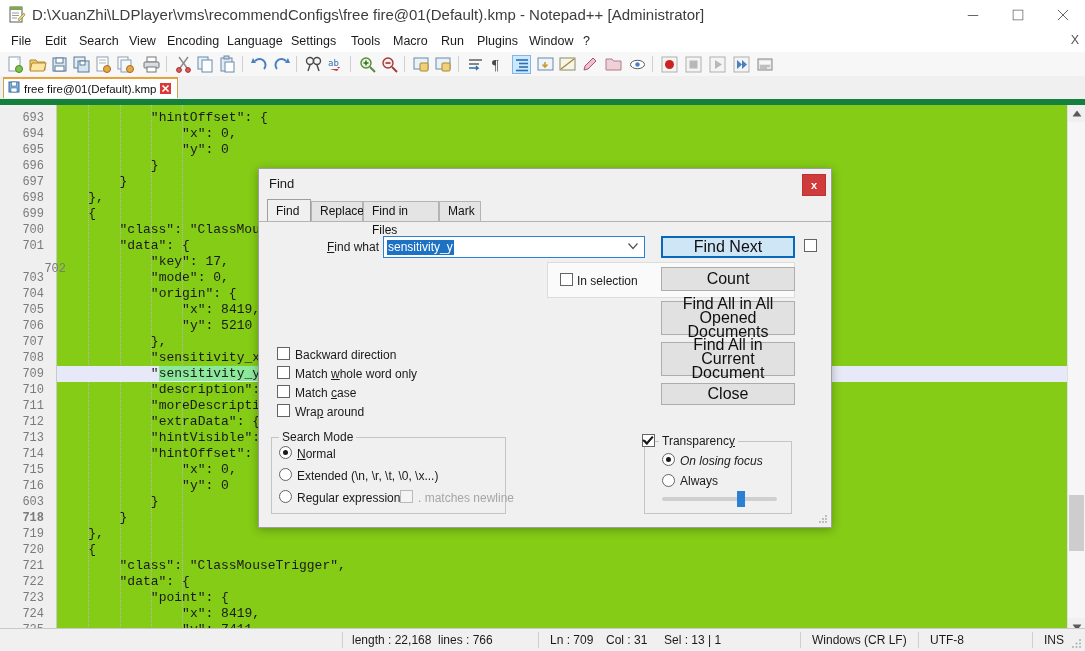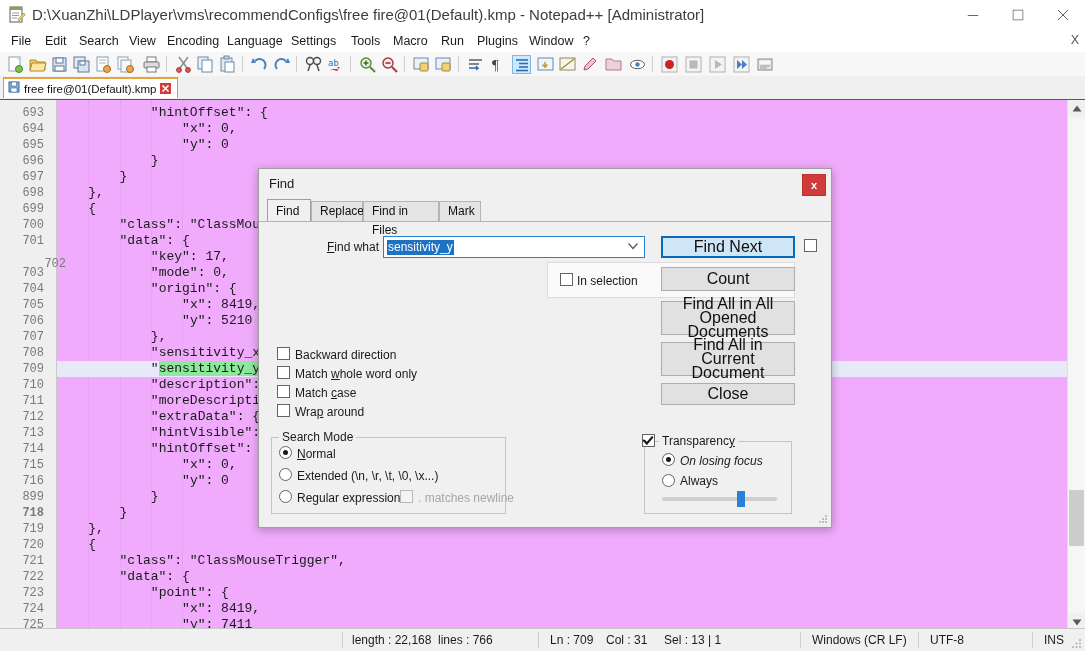--- a/index.html
+++ b/index.html
@@ -68,21 +68,21 @@
     border-top:2px solid #e8a33d;
     padding:0 6px 0 4px;box-sizing:border-box;cursor:default;
     display:flex;align-items:center;gap:4px;
   }
   .tab-label{font-size:11.5px;color:#111;white-space:nowrap;}
   .tab-close{width:11px;height:11px;position:relative;}
 
   
   .editor{
     position:absolute;left:0;top:99px;width:1085px;height:530px;
-    background:#f0abfc;border-top:1px solid #15803d;overflow:hidden;
+    background:#84cc16;border-top:6px solid #15803d;overflow:hidden;
   }
   .gutter{
     position:absolute;left:0;top:0;width:56px;height:530px;
     background:#efefef;border-right:1px solid #c9c9c9;
   }
   .ln{
     position:absolute;left:0;width:44px;text-align:right;
     font-family:"Liberation Mono", monospace;font-size:12px;color:#7a7a7a;
     height:16px;line-height:16px;
   }
@@ -499,21 +499,21 @@
         <div class="ln" style="top: 229px;">707</div>
         <div class="ln" style="top: 245px;">708</div>
         <div class="ln" style="top: 261px;">709</div>
         <div class="ln" style="top: 277px;">710</div>
         <div class="ln" style="top: 293px;">711</div>
         <div class="ln" style="top: 309px;">712</div>
         <div class="ln" style="top: 325px;">713</div>
         <div class="ln" style="top: 341px;">714</div>
         <div class="ln" style="top: 357px;">715</div>
         <div class="ln" style="top: 373px;">716</div>
-        <div class="ln" style="top: 389px;">899</div>
+        <div class="ln" style="top: 389px;">603</div>
         <div class="ln" style="top: 405px; font-weight: bold;">718</div>
         <div class="ln" style="top: 421px;">719</div>
         <div class="ln" style="top: 437px;">720</div>
         <div class="ln" style="top: 453px;">721</div>
         <div class="ln" style="top: 469px;">722</div>
         <div class="ln" style="top: 485px;">723</div>
         <div class="ln" style="top: 501px;">724</div>
         <div class="ln" style="top: 517px;">725</div>
       </div>
     <div class="codearea" id="codearea">

